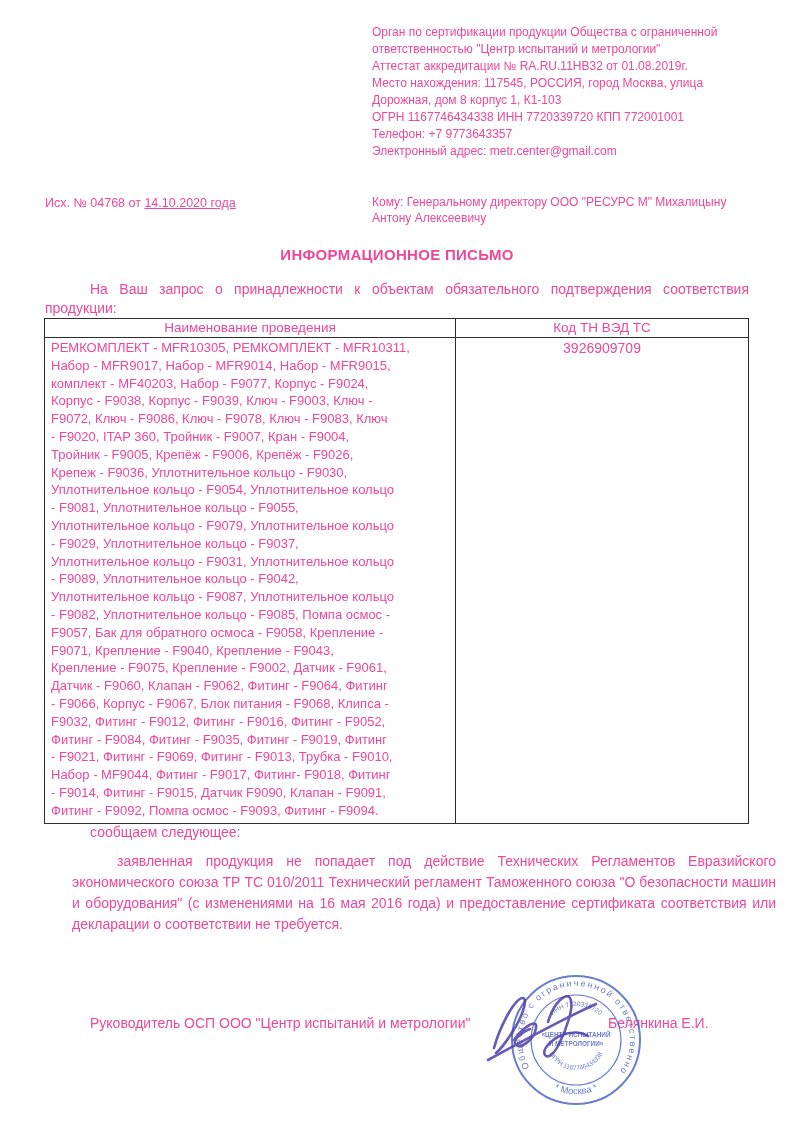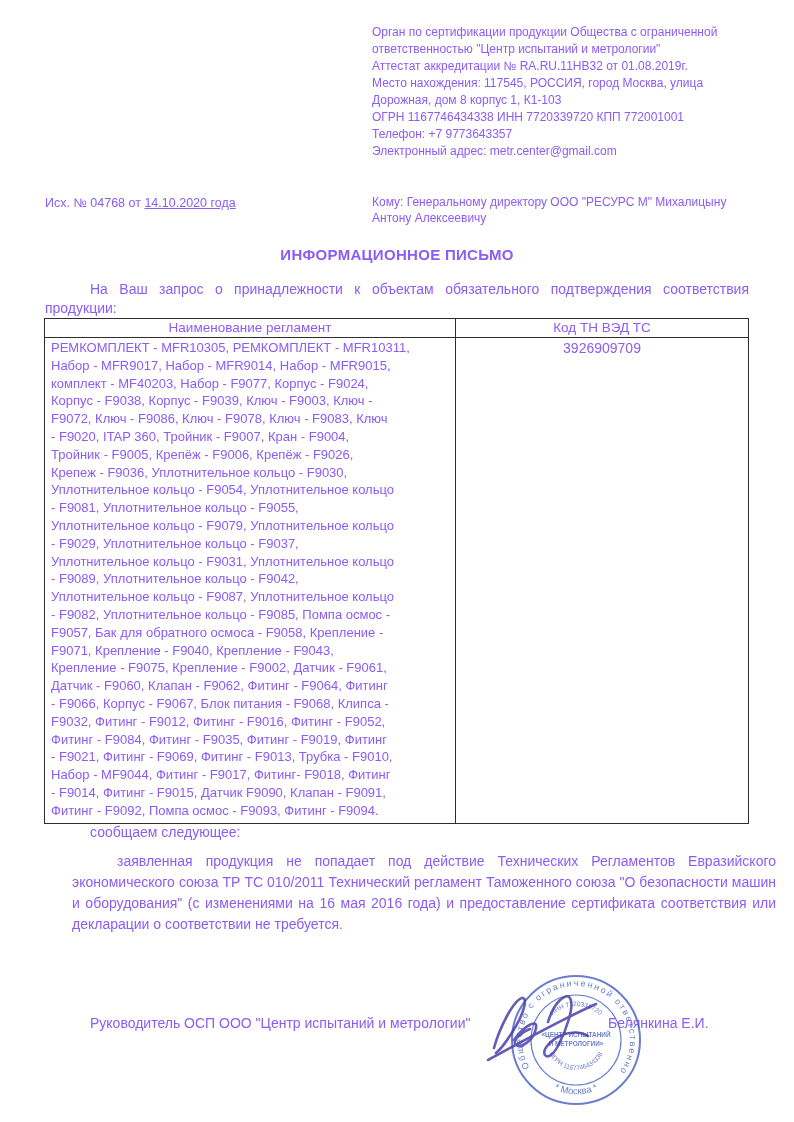--- a/index.html
+++ b/index.html
@@ -1,18 +1,18 @@
 <!DOCTYPE html>
 <html><head>
 <meta charset="utf-8">
 <style>
   html,body{margin:0;padding:0;background:#ffffff;}
   .page{
     position:relative; width:794px; height:1122px; background:#ffffff;
-    font-family:"Liberation Sans", sans-serif; color:#8b5cf6; overflow:hidden;
+    font-family:"Liberation Sans", sans-serif; color:#ec4899; overflow:hidden;
   }
   .pre{white-space:pre-line;}
   .just{text-align:justify; text-indent:45px;}
   .letterhead{position:absolute; left:372px; top:24px; width:400px; font-size:12px; line-height:17px;}
   .ref{position:absolute; left:45px; top:196px; font-size:12.5px;}
   .u{text-decoration:underline;}
   .addressee{position:absolute; left:372px; top:195px; width:405px; font-size:12px; line-height:15.5px;}
   .title{position:absolute; left:0; top:246px; width:100%; text-align:center; font-weight:bold; font-size:15px; letter-spacing:.3px;}
   .intro{position:absolute; left:45px; top:280px; width:704px; font-size:14px; line-height:19px;}
   .ptable{position:absolute; left:44px; top:318px; width:705px; border-collapse:collapse; table-layout:fixed;}
@@ -53,21 +53,21 @@
 
   <div class="intro just">На Ваш запрос о принадлежности к объектам обязательного подтверждения соответствия продукции:</div>
 
   <table class="ptable">
     <colgroup>
         <col style="width:411px">
         <col>
       </colgroup>
     <thead>
       <tr>
-        <th>Наименование регламент</th>
+        <th>Наименование проведения</th>
         <th>Код ТН ВЭД ТС</th>
       </tr>
     </thead>
     <tbody>
       <tr>
         <td class="plist pre">РЕМКОМПЛЕКТ - MFR10305, РЕМКОМПЛЕКТ - MFR10311,
 Набор - MFR9017, Набор - MFR9014, Набор - MFR9015,
 комплект - MF40203, Набор - F9077, Корпус - F9024,
 Корпус - F9038, Корпус - F9039, Ключ - F9003, Ключ -
 F9072, Ключ - F9086, Ключ - F9078, Ключ - F9083, Ключ

